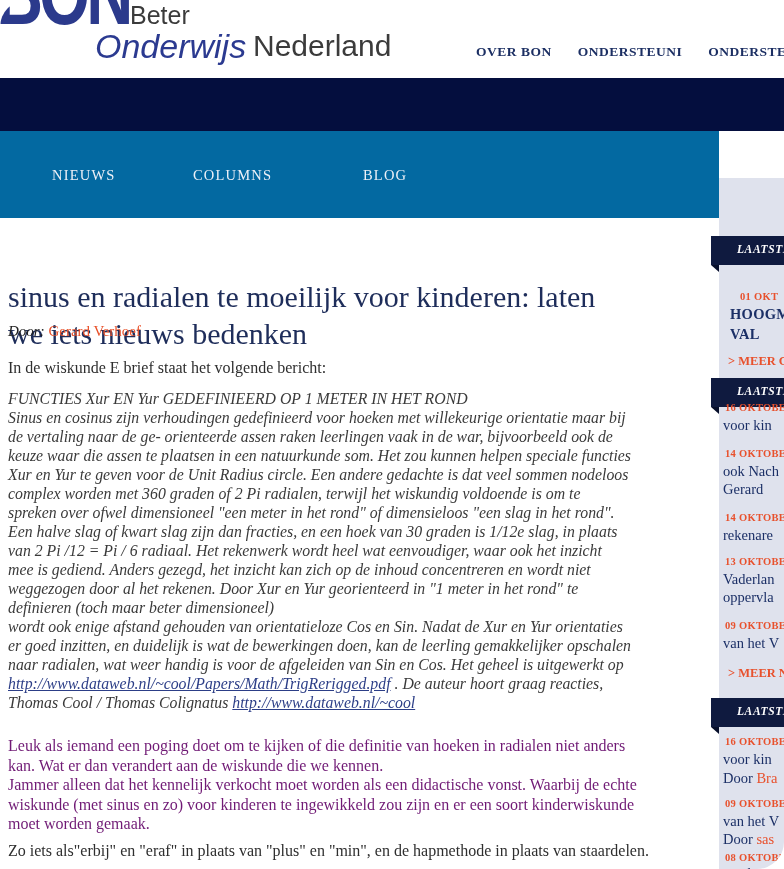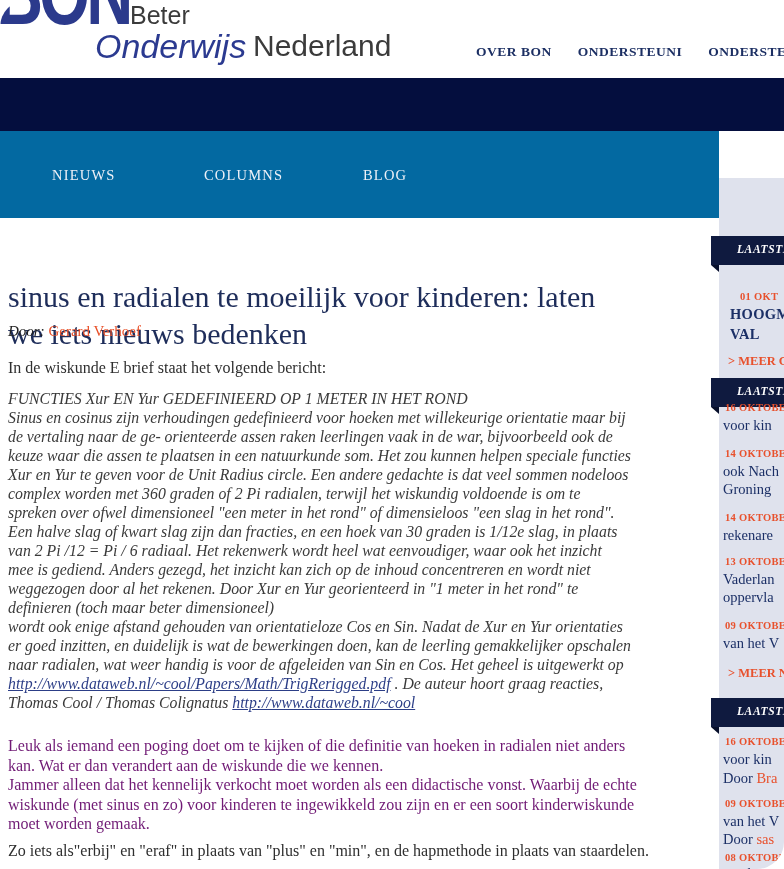--- a/index.html
+++ b/index.html
@@ -38,21 +38,21 @@
     font-size:13.5px; letter-spacing:0.5px; color:#1c2f63; cursor:pointer;
   }
   
   #dark-bar { position:absolute; left:0; top:78px; width:784px; height:53px; background:#040e3e; }
   #main-nav-bar { position:absolute; left:0; top:131px; width:719px; height:87px; background:#0369a1; }
   .main-nav-item {
     position:absolute; top:36px; color:#eef1f8;
     font-family:"Liberation Serif", serif; font-size:14.5px;
     letter-spacing:1.2px; cursor:pointer; white-space:nowrap;
   }
-  #nav-nieuws { left:52px; } #nav-columns { left:204px; } #nav-blog { left:363px; }
+  #nav-nieuws { left:52px; } #nav-columns { left:193px; } #nav-blog { left:363px; }
   
   #article { position:absolute; left:8px; top:0; width:712px; }
   #page-title {
     position:absolute; left:0; top:242px; width:700px;
     font-size:30px; line-height:37px; color:#1e2d5a; white-space:pre-line;
   }
   #byline { position:absolute; left:0; top:323px; font-size:15px; white-space:nowrap; }
   #byline-label { font-style:italic; color:#222222; }
   #byline-author { color:#e8512a; cursor:pointer; }
   #intro { position:absolute; left:0; top:359px; font-size:16px; color:#2e2e2e; white-space:nowrap; }
@@ -180,21 +180,21 @@
 
   <div class="ribbon" id="ribbon-2">
     <span class="ribbon-label">LAATSTE</span>
   </div>
   <div class="ribbon-fold" id="fold-2"></div>
 
   <div class="sb-date" style="top:402px;">16 OKTOBE</div>
   <div class="sb-text" style="top:417px;">voor kin</div>
   <div class="sb-date" style="top:448px;">14 OKTOBE</div>
   <div class="sb-text" style="top:463px;">ook Nach</div>
-  <div class="sb-text" style="top:481px;">Groning</div>
+  <div class="sb-text" style="top:481px;">Gerard</div>
   <div class="sb-date" style="top:512px;">14 OKTOBE</div>
   <div class="sb-text" style="top:527px;">rekenare</div>
   <div class="sb-date" style="top:556px;">13 OKTOBE</div>
   <div class="sb-text" style="top:571px;">Vaderlan</div>
   <div class="sb-text" style="top:589px;">oppervla</div>
   <div class="sb-date" style="top:620px;">09 OKTOBE</div>
   <div class="sb-text" style="top:635px;">van het V</div>
   <div class="sb-more" style="top:666px;">&gt; MEER N</div>
 
   <div class="ribbon" id="ribbon-3">

